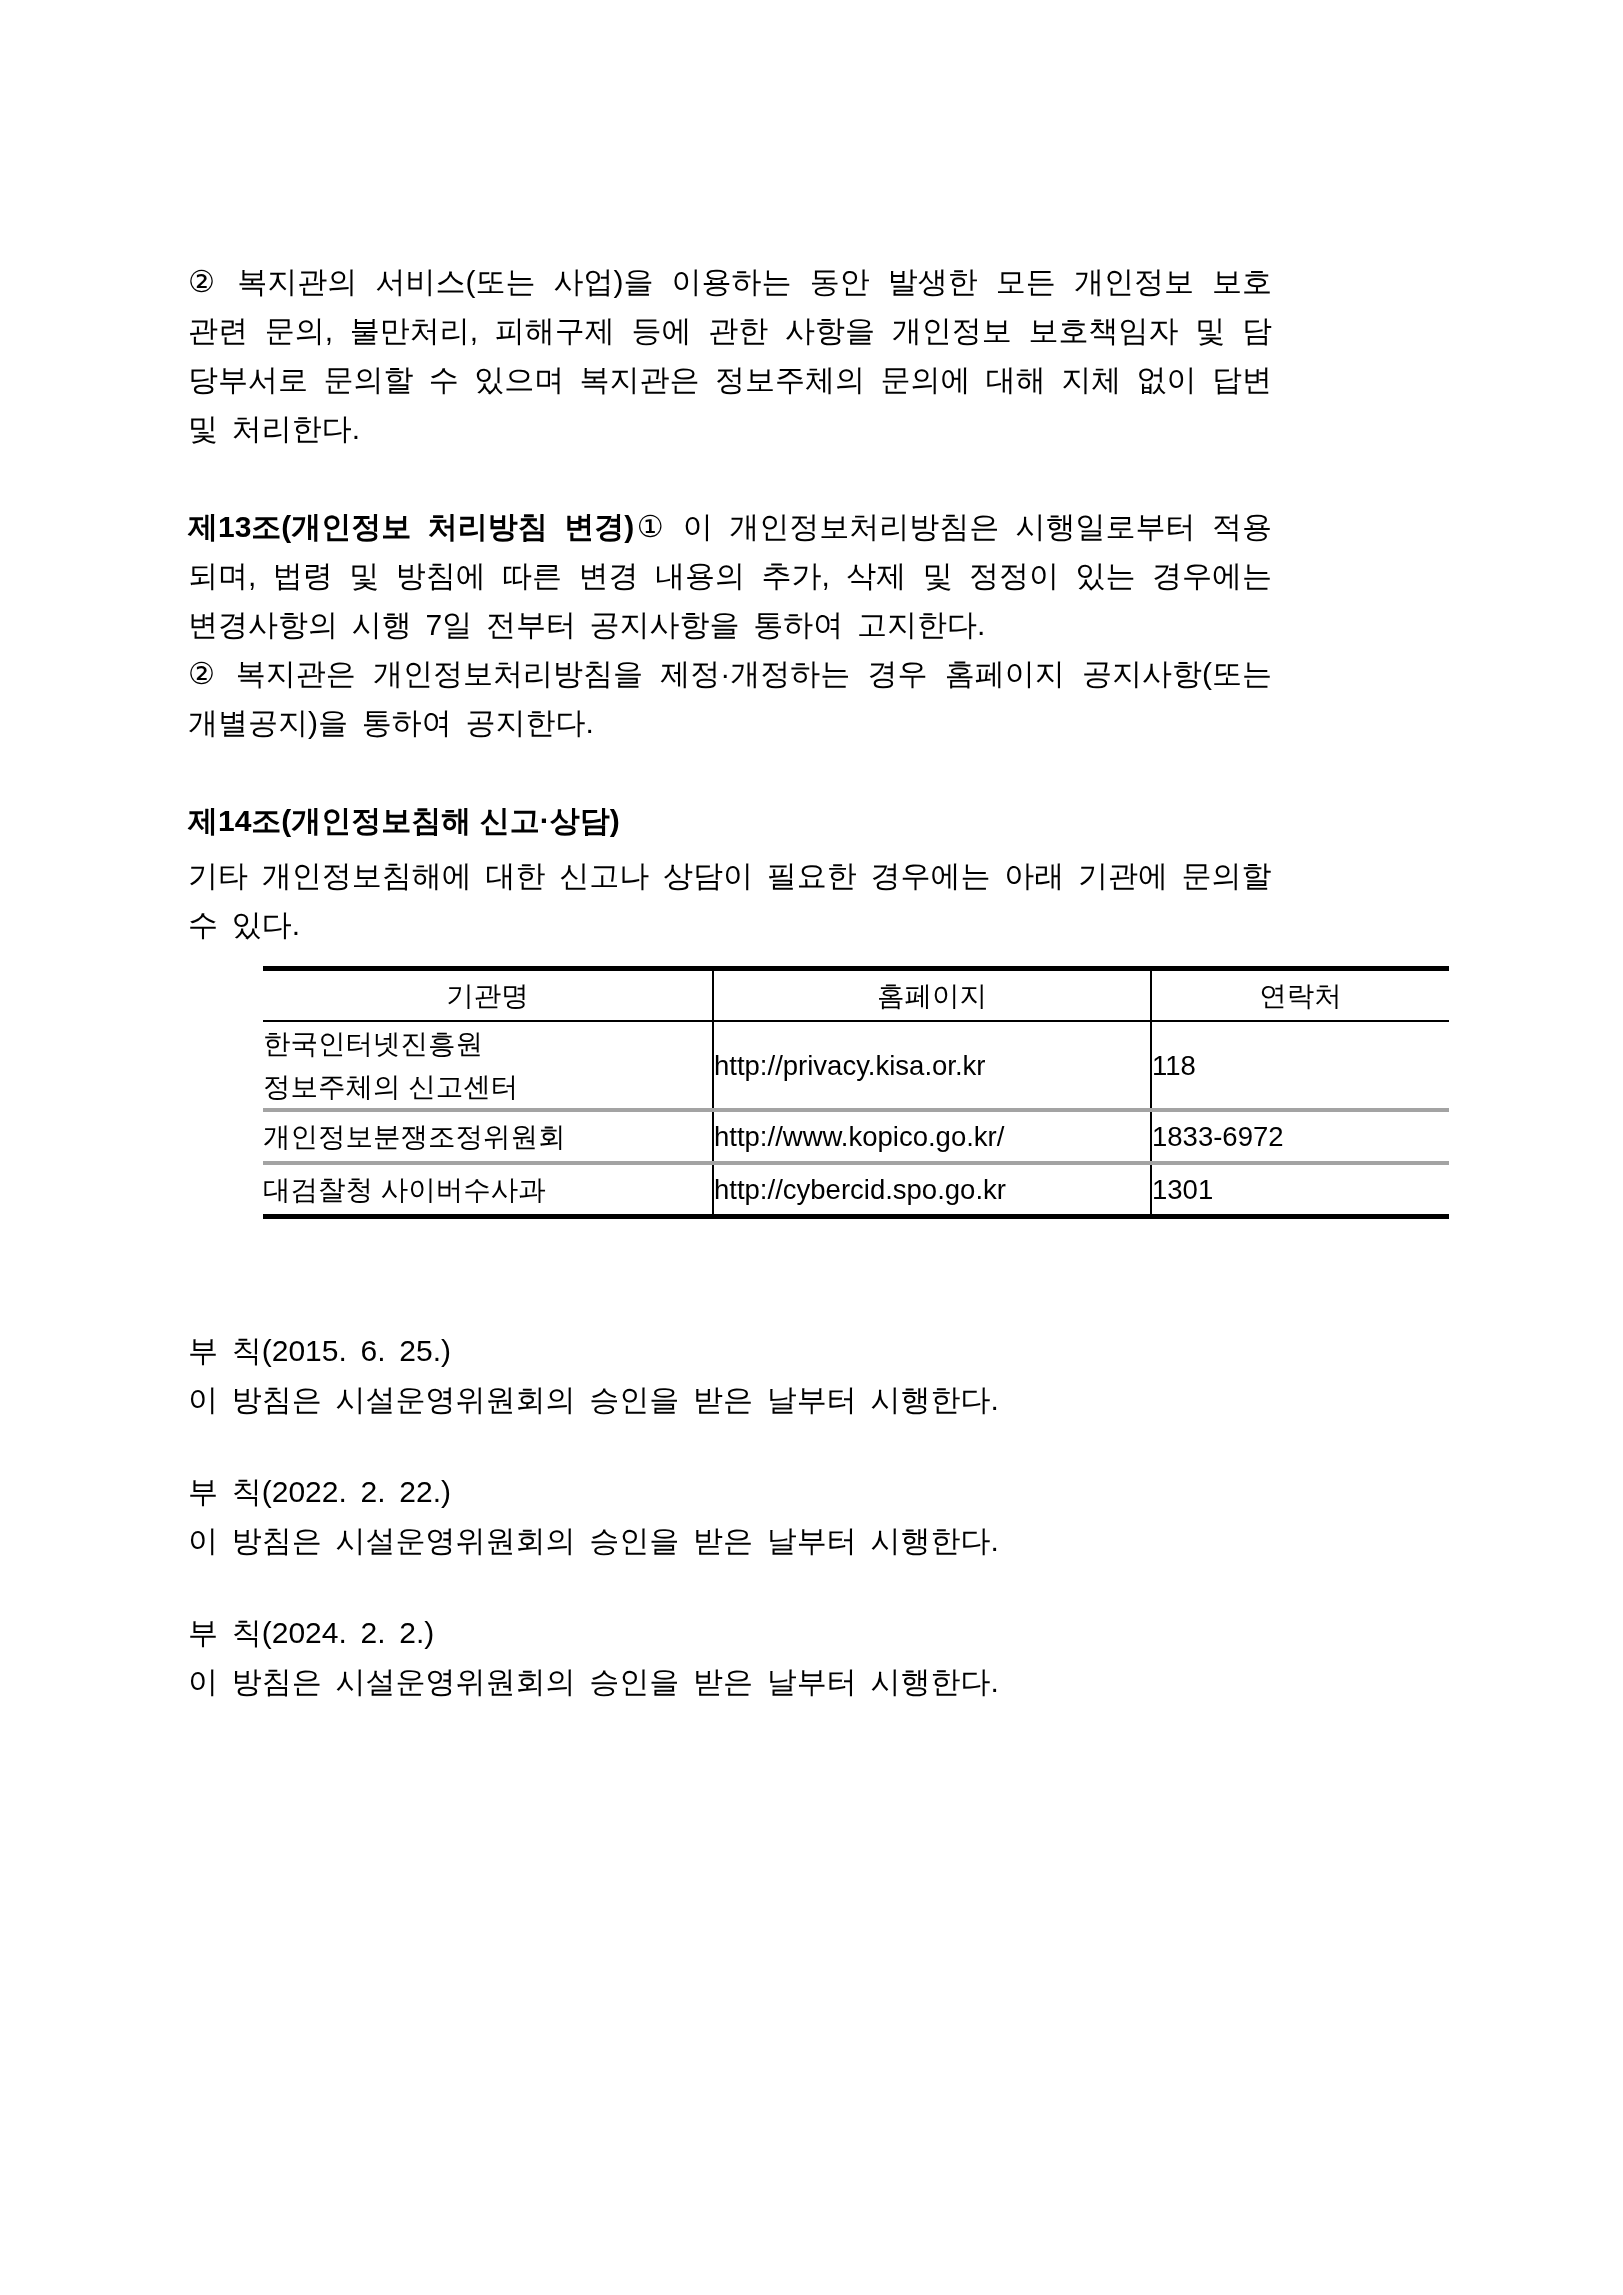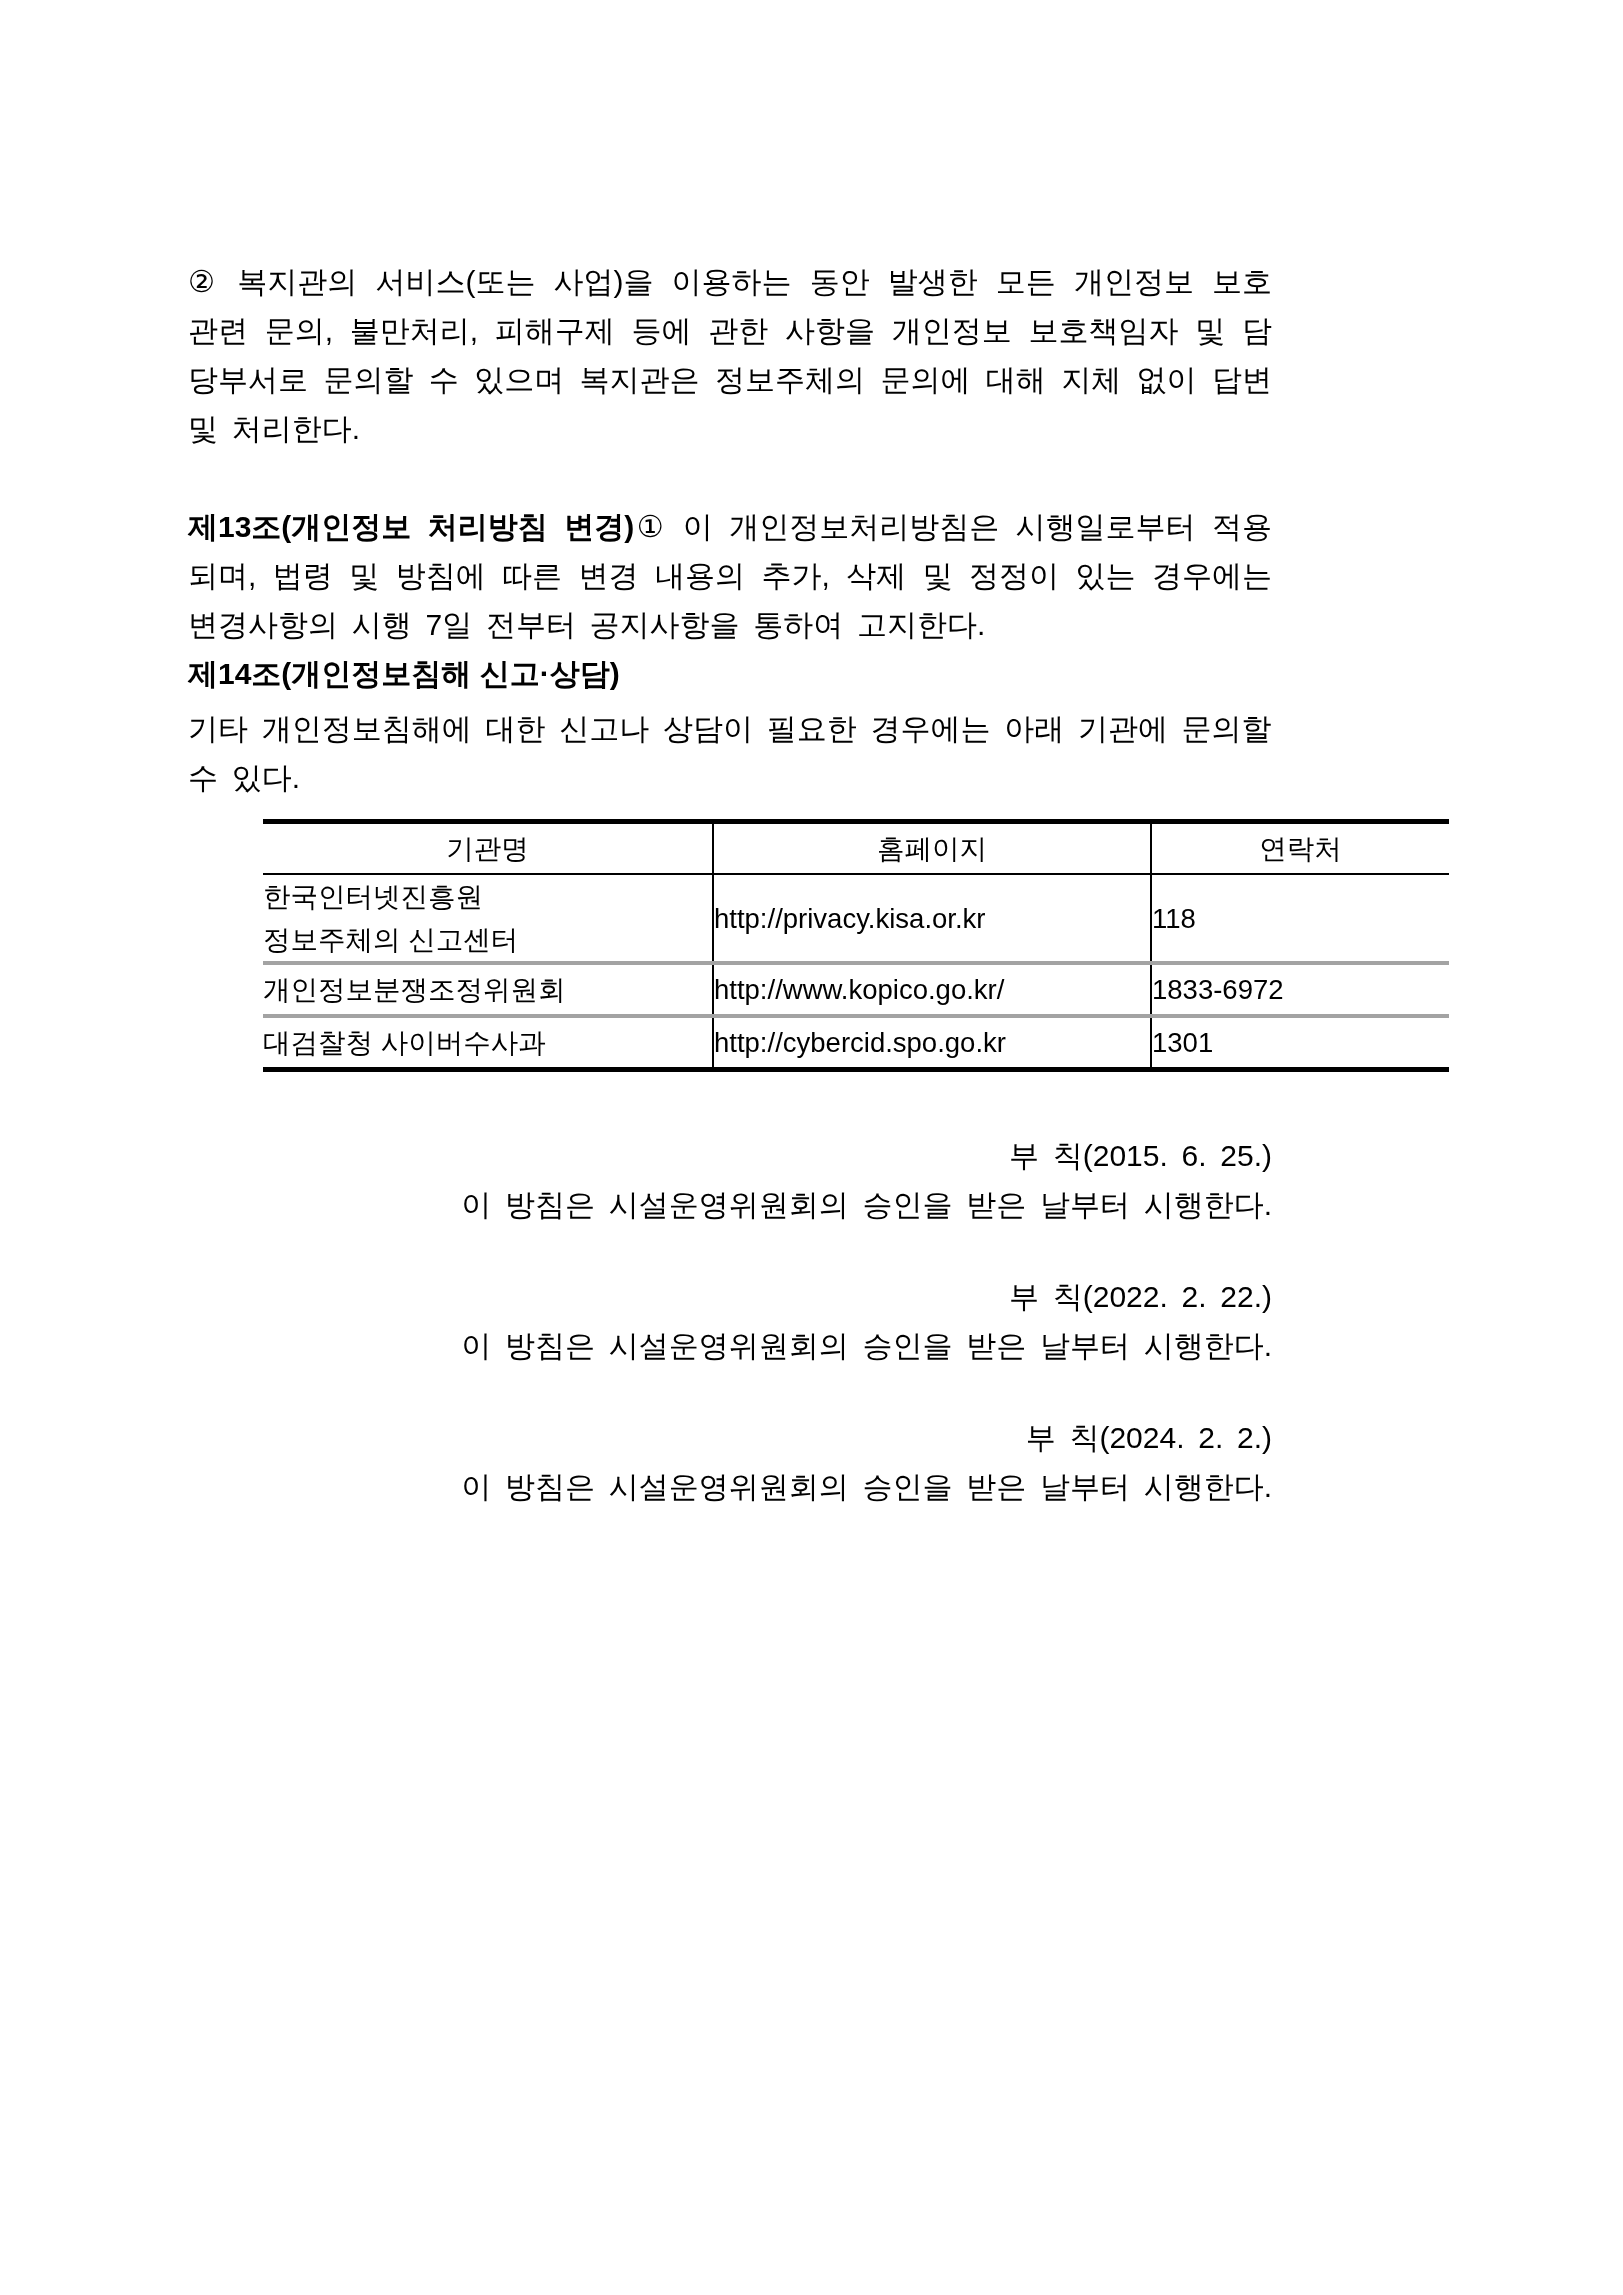--- a/index.html
+++ b/index.html
@@ -58,38 +58,39 @@
   table.contact tbody tr { border-bottom: 4px solid #a3a3a3; }
   table.contact tbody tr:last-child { border-bottom: none; }
   table.contact th + th, table.contact td + td { border-left: 2px solid #000000; }
   table.contact thead tr { height: 35px; }
   table.contact tbody tr.row-tall { height: 85px; }
   table.contact tbody tr.row-a { height: 39px; }
   table.contact tbody tr.row-b { height: 41px; }
   table.contact tbody tr.row-c { height: 38px; }
   .cell-line { display: block; line-height: 43px; }
   .addenda {
-    margin-top: 59px;
-    text-align: right;
+    margin-top: 107px;
+    text-align: left;
     word-spacing: 0.18em;
   }
   .addendum { margin-bottom: 43px; }
   .addendum:last-child { margin-bottom: 0; }
 </style>
 </head>
 <body>
 
 <div class="page">
   <div class="content">
 
     <p class="para"><span>② 복지관의 서비스(또는 사업)을 이용하는 동안 발생한 모든 개인정보 보호 관련 문의, 불만처리, 피해구제 등에 관한 사항을 개인정보 보호책임자 및 담당부서로 문의할 수 있으며 복지관은 정보주체의 문의에 대해 지체 없이 답변 및 처리한다.</span></p>
 
 
     <p class="para tight"><span class="lead">제13조(개인정보 처리방침 변경)</span><span>① 이 개인정보처리방침은 시행일로부터 적용되며, 법령 및 방침에 따른 변경 내용의 추가, 삭제 및 정정이 있는 경우에는 변경사항의 시행 7일 전부터 공지사항을 통하여 고지한다.</span></p>
 
+    <p class="para"><span>② 복지관은 개인정보처리방침을 제정·개정하는 경우 홈페이지 공지사항(또는 개별공지)을 통하여 공지한다.</span></p>
 
     <p class="heading">제14조(개인정보침해 신고·상담)</p>
 
     <p class="intro">기타 개인정보침해에 대한 신고나 상담이 필요한 경우에는 아래 기관에 문의할 수 있다.</p>
 
     <table class="contact">
       <colgroup>
         <col style="width:450px">
         <col style="width:438px">
         <col style="width:298px">

